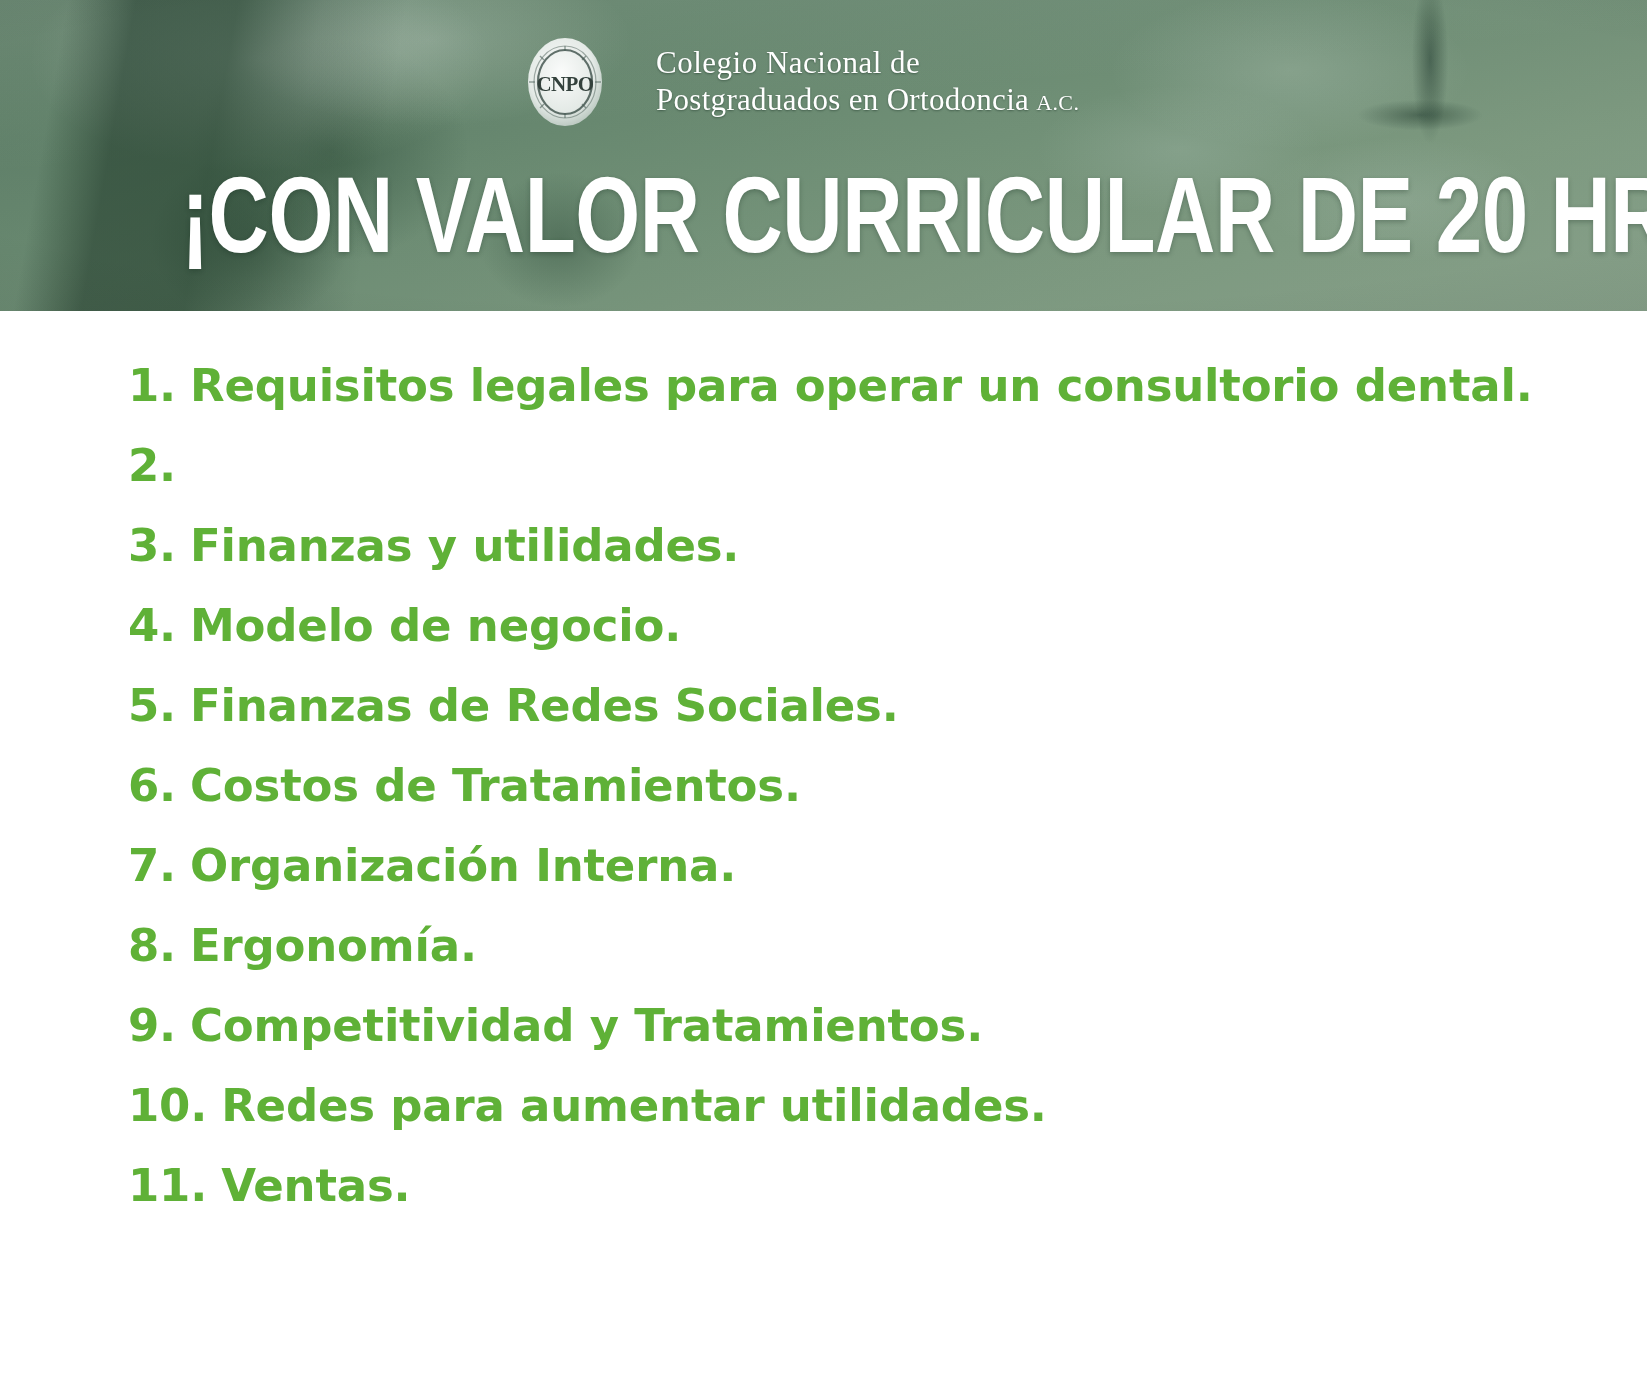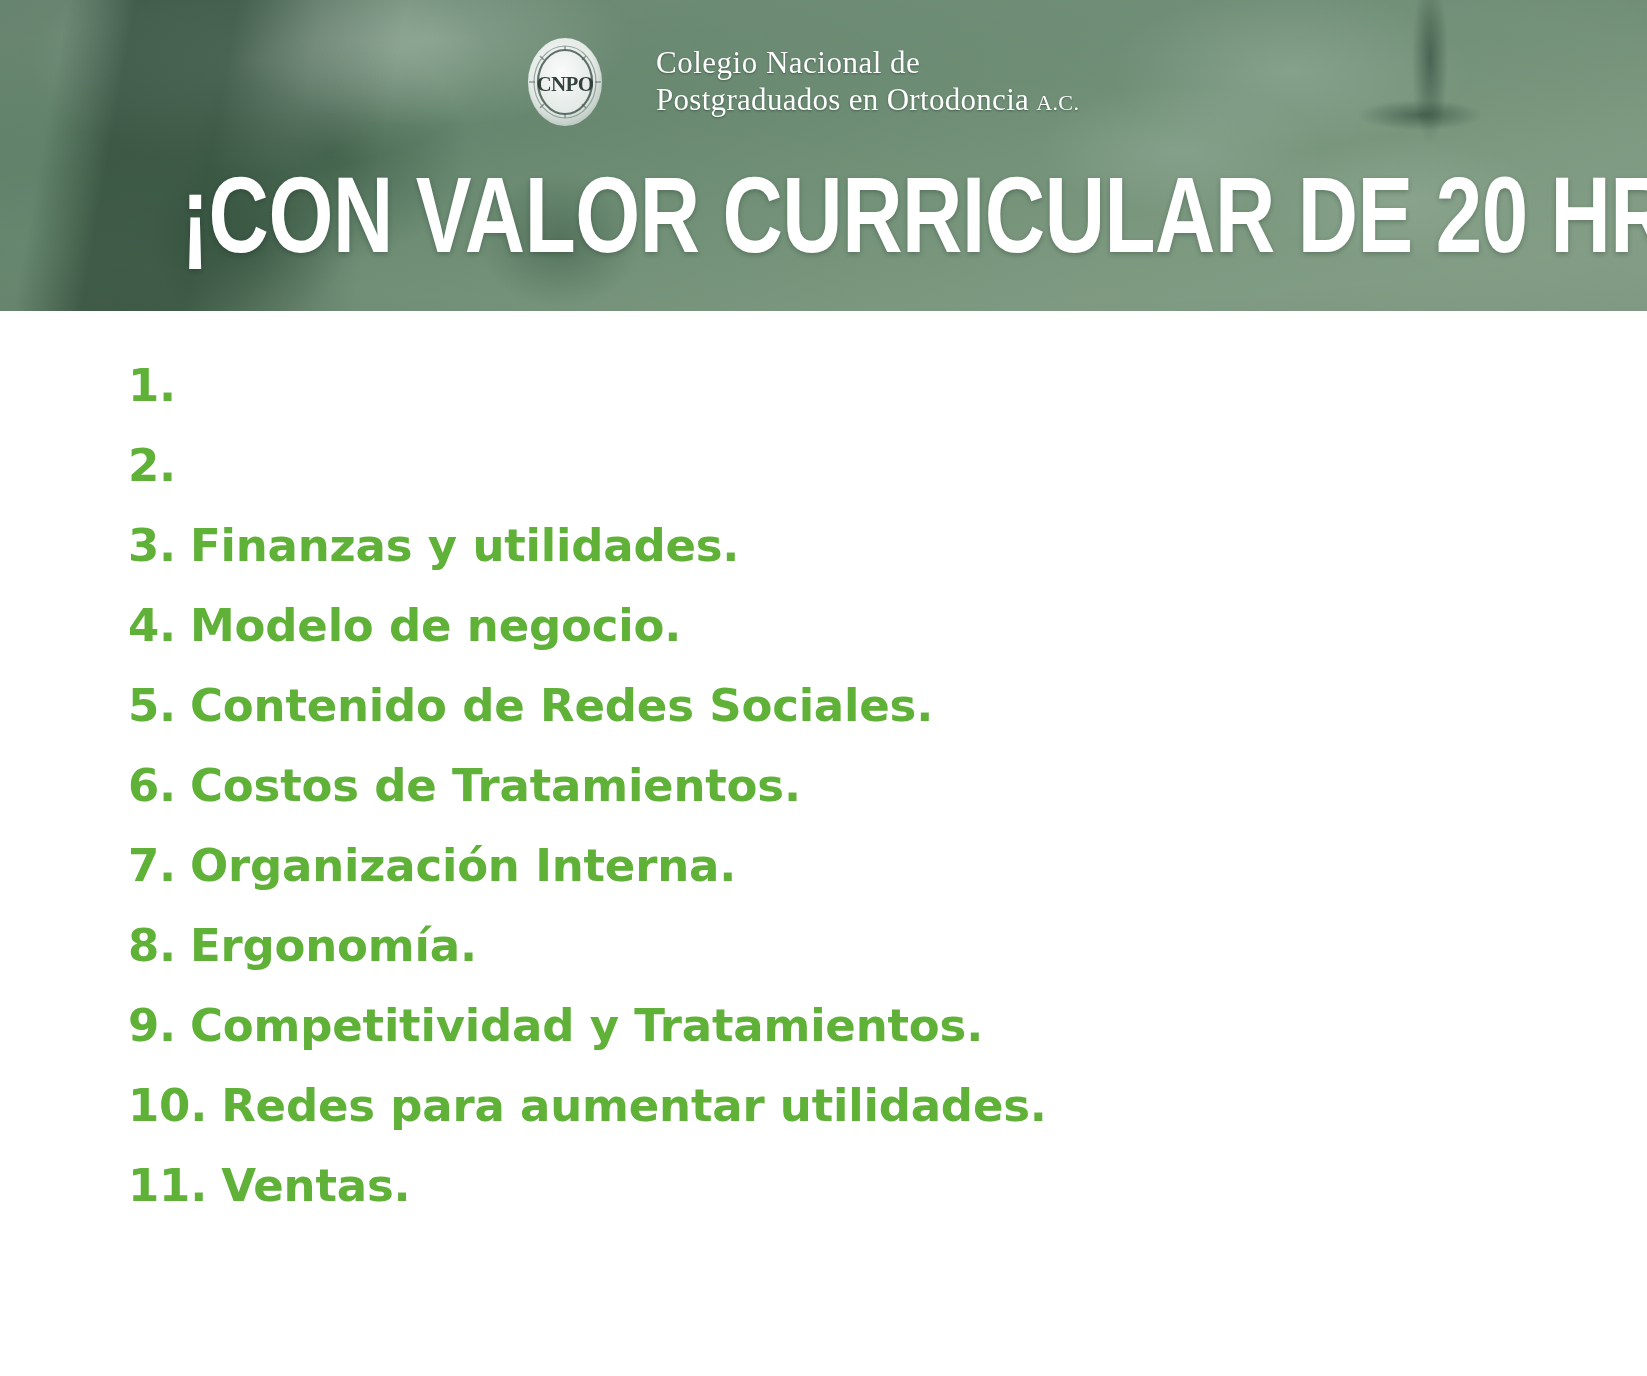--- a/index.html
+++ b/index.html
@@ -194,35 +194,36 @@
         </span>
       </span>
     </div>
 
     <div class="headline">¡CON VALOR CURRICULAR DE 20 HRS!</div>
   </div>
 
   <div class="topics">
       <div class="topic">
         <span class="topic-num">1.</span>
+        <span class="topic-label">Requisitos legales para operar un consultorio dental.</span>
       </div>
       <div class="topic">
         <span class="topic-num">2.</span>
       </div>
       <div class="topic">
         <span class="topic-num">3.</span>
         <span class="topic-label">Finanzas y utilidades.</span>
       </div>
       <div class="topic">
         <span class="topic-num">4.</span>
         <span class="topic-label">Modelo de negocio.</span>
       </div>
       <div class="topic">
         <span class="topic-num">5.</span>
-        <span class="topic-label">Contenido de Redes Sociales.</span>
+        <span class="topic-label">Finanzas de Redes Sociales.</span>
       </div>
       <div class="topic">
         <span class="topic-num">6.</span>
         <span class="topic-label">Costos de Tratamientos.</span>
       </div>
       <div class="topic">
         <span class="topic-num">7.</span>
         <span class="topic-label">Organización Interna.</span>
       </div>
       <div class="topic">

